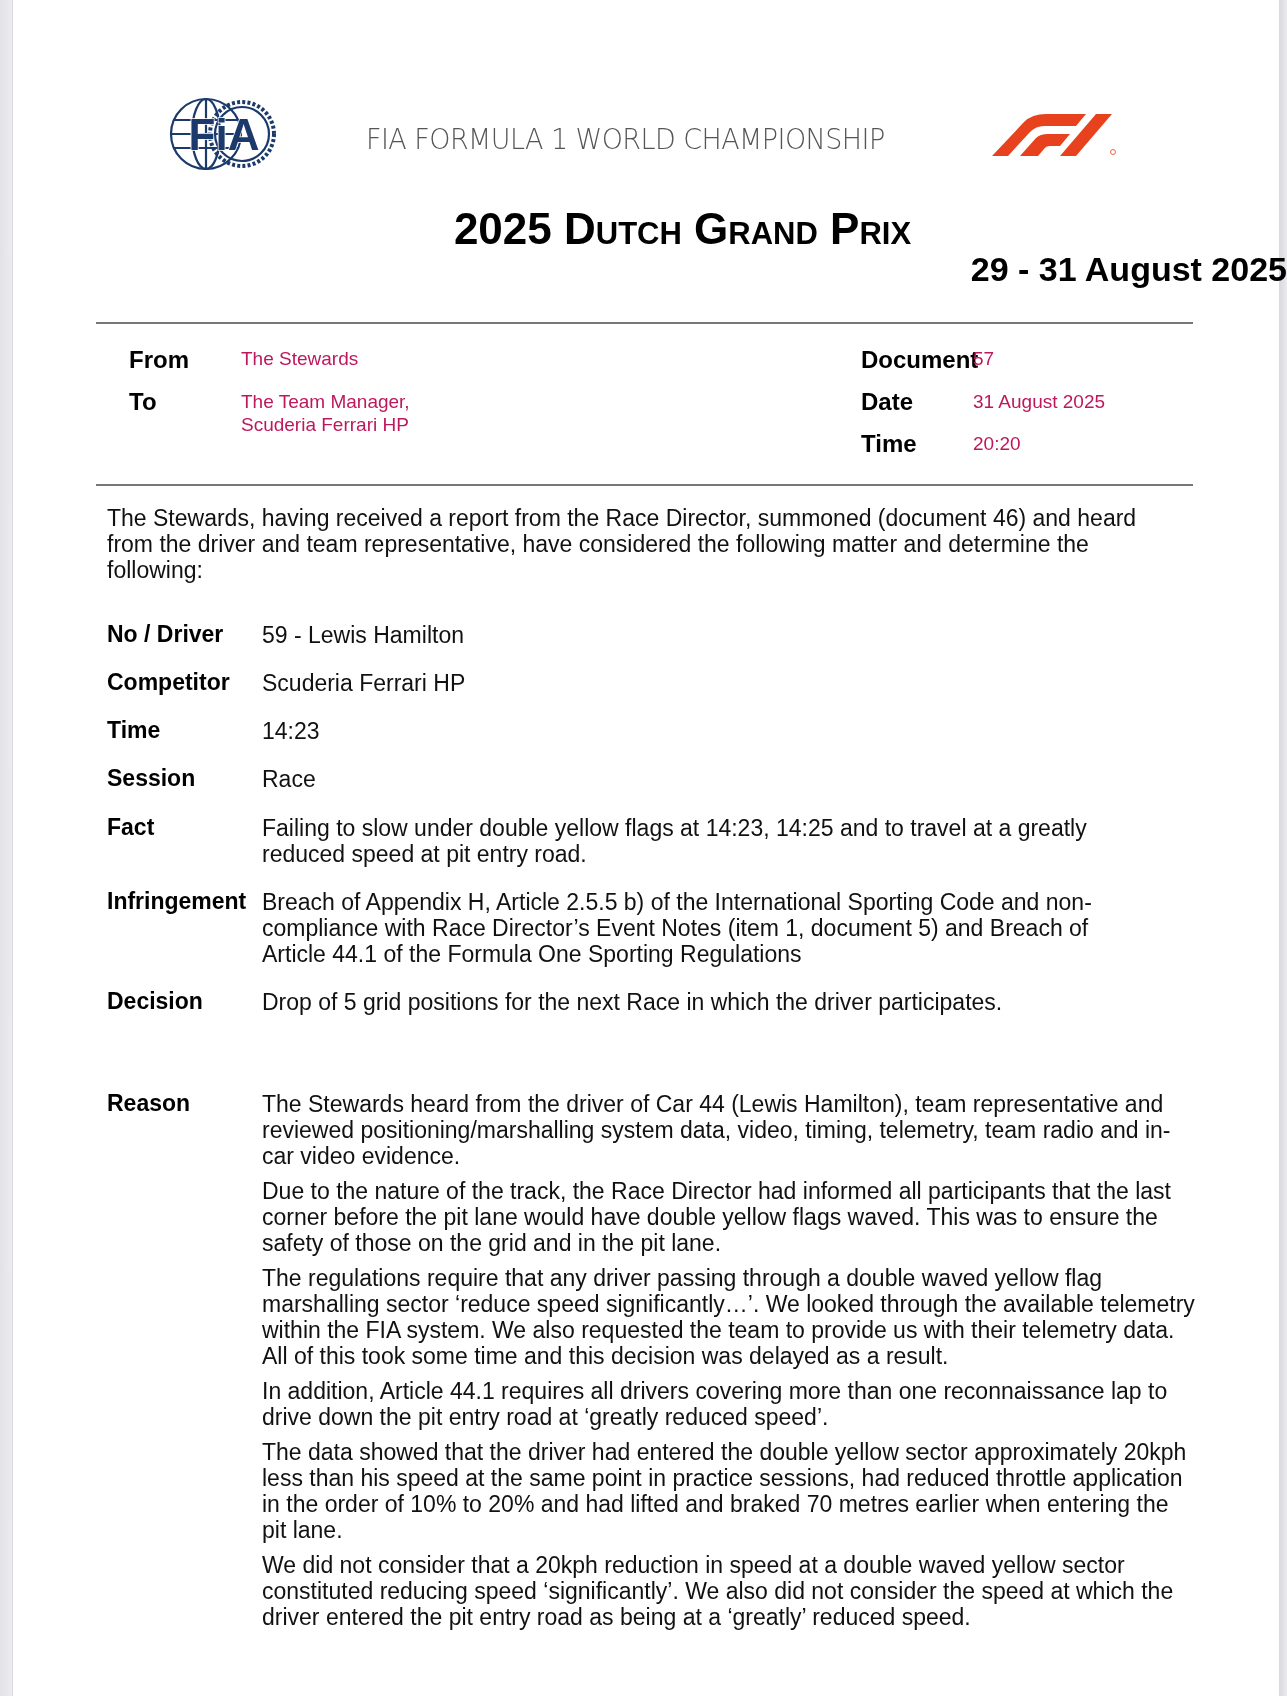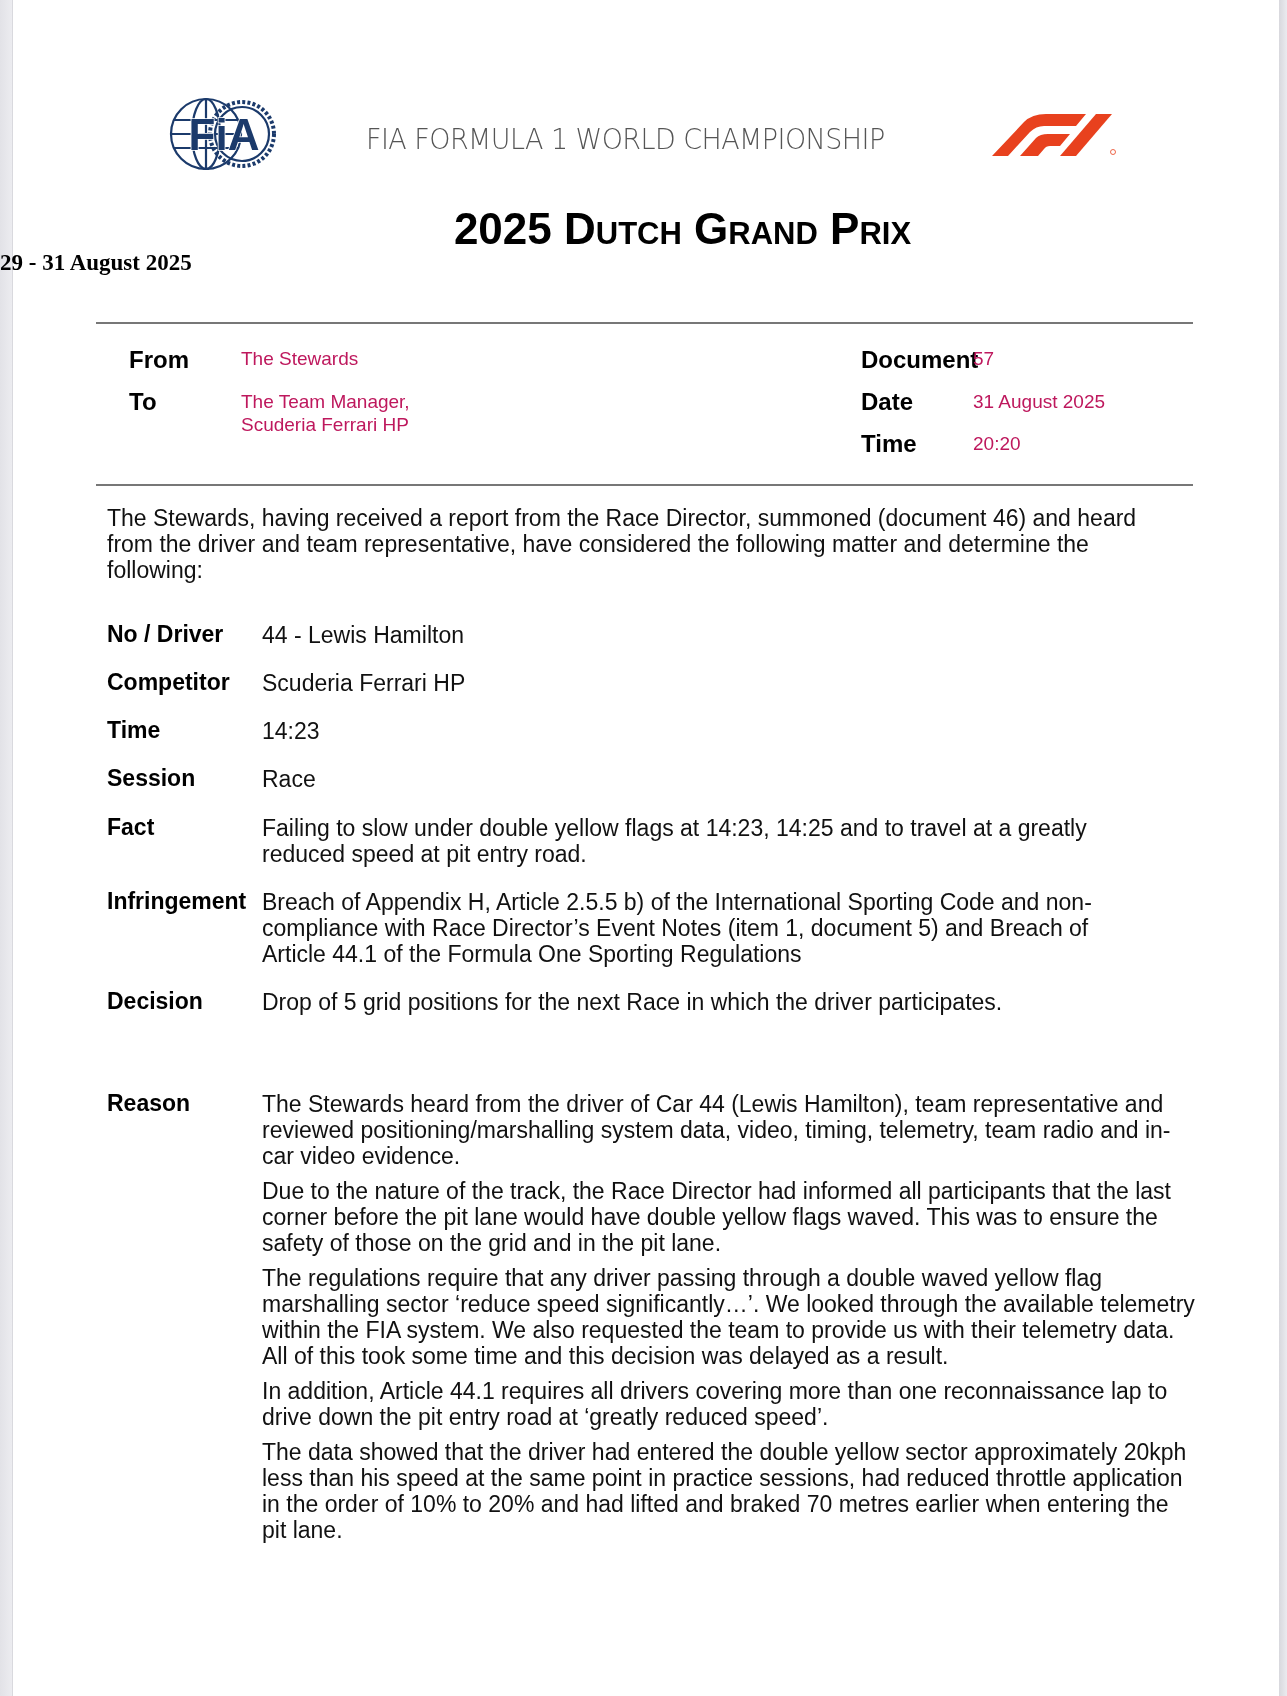--- a/index.html
+++ b/index.html
@@ -24,22 +24,22 @@
     font-size: 29px; color: #555; font-weight: normal; letter-spacing: -0.6px;
     white-space: nowrap; transform: scaleX(0.93); transform-origin: left top;
     font-family: "DejaVu Sans", sans-serif; font-weight: 200;
   }
   .f1-logo { position: absolute; left: 962px; top: 112px; width: 156px; height: 44px; }
   .title {
     position: absolute; left: 0; width: 1287px; top: 204px; text-align: center;
     font-size: 44px; font-weight: bold; color: #000; font-variant: small-caps; letter-spacing: 0px; padding-left: 39px;
   }
   .subtitle {
-    position: absolute; left: 0; width: 1287px; top: 250px; text-align: left;
-    font-size: 23px; font-weight: bold; color: #000; font-family: Liberation Serif, serif;
+    position: absolute; left: 0; width: 1287px; top: 250px; text-align: right;
+    font-size: 34px; font-weight: bold; color: #000;
   }
   .rule { position: absolute; left: 96px; width: 1097px; height: 2px; background: #777; }
   .hdr-label { position: absolute; font-size: 24px; font-weight: bold; color: #000; margin-left: 22px; }
   .hdr-val { position: absolute; font-size: 19px; color: #be185d; line-height: 23px; }
   .intro {
     position: absolute; left: 107px; top: 505px; width: 1080px;
     font-size: 23px; line-height: 26px; color: #111;
   }
   .f-label { position: absolute; left: 107px; font-size: 23px; font-weight: bold; color: #000; }
   .f-val { position: absolute; left: 262px; width: 930px; font-size: 23px; line-height: 26px; color: #111; }
@@ -100,21 +100,21 @@
 <div class="hdr-val" style="left:973px; top:390px">31 August 2025</div>
 
 <div class="hdr-label" style="left:839px; top:430px">Time</div>
 <div class="hdr-val" style="left:973px; top:432px">20:20</div>
 
 <div class="rule" style="top:484px"></div>
 
 <div class="intro">The Stewards, having received a report from the Race Director, summoned (document 46) and heard from the driver and team representative, have considered the following matter and determine the following:</div>
 
 <div class="f-label" style="top:621px">No / Driver</div>
-<div class="f-val" style="top:622px">44 - Lewis Hamilton</div>
+<div class="f-val" style="top:622px">59 - Lewis Hamilton</div>
 
 <div class="f-label" style="top:669px">Competitor</div>
 <div class="f-val" style="top:670px">Scuderia Ferrari HP</div>
 
 <div class="f-label" style="top:717px">Time</div>
 <div class="f-val" style="top:718px">14:23</div>
 
 <div class="f-label" style="top:765px">Session</div>
 <div class="f-val" style="top:766px">Race</div>
 
@@ -129,13 +129,14 @@
   <div>Drop of 5 grid positions for the next Race in which the driver participates.</div>
 </div>
 
 <div class="f-label" style="top:1090px">Reason</div>
 <div class="f-val" style="top:1091px; width:935px">
   <p>The Stewards heard from the driver of Car 44 (Lewis Hamilton), team representative and reviewed positioning/marshalling system data, video, timing, telemetry, team radio and in-car video evidence.</p>
   <p>Due to the nature of the track, the Race Director had informed all participants that the last corner before the pit lane would have double yellow flags waved. This was to ensure the safety of those on the grid and in the pit lane.</p>
   <p>The regulations require that any driver passing through a double waved yellow flag marshalling sector ‘reduce speed significantly…’. We looked through the available telemetry within the FIA system. We also requested the team to provide us with their telemetry data. All of this took some time and this decision was delayed as a result.</p>
   <p>In addition, Article 44.1 requires all drivers covering more than one reconnaissance lap to drive down the pit entry road at ‘greatly reduced speed’.</p>
   <p>The data showed that the driver had entered the double yellow sector approximately 20kph less than his speed at the same point in practice sessions, had reduced throttle application in the order of 10% to 20% and had lifted and braked 70 metres earlier when entering the pit lane.</p>
+  <p>We did not consider that a 20kph reduction in speed at a double waved yellow sector constituted reducing speed ‘significantly’. We also did not consider the speed at which the driver entered the pit entry road as being at a ‘greatly’ reduced speed.</p>
 </div>
 
 </body></html>

